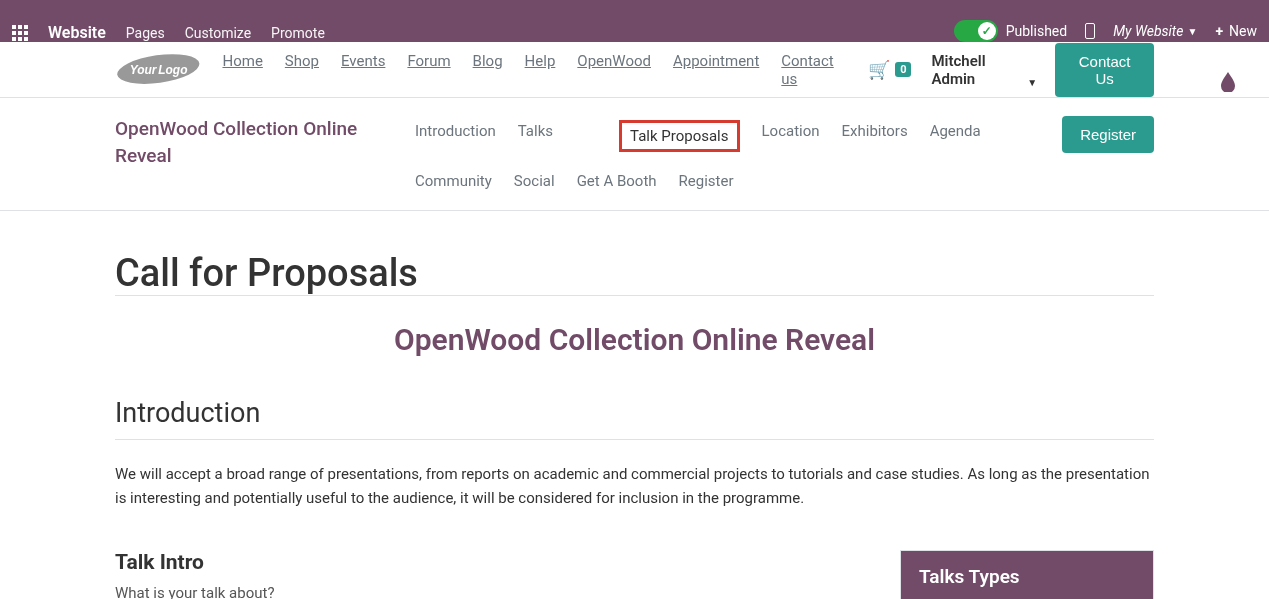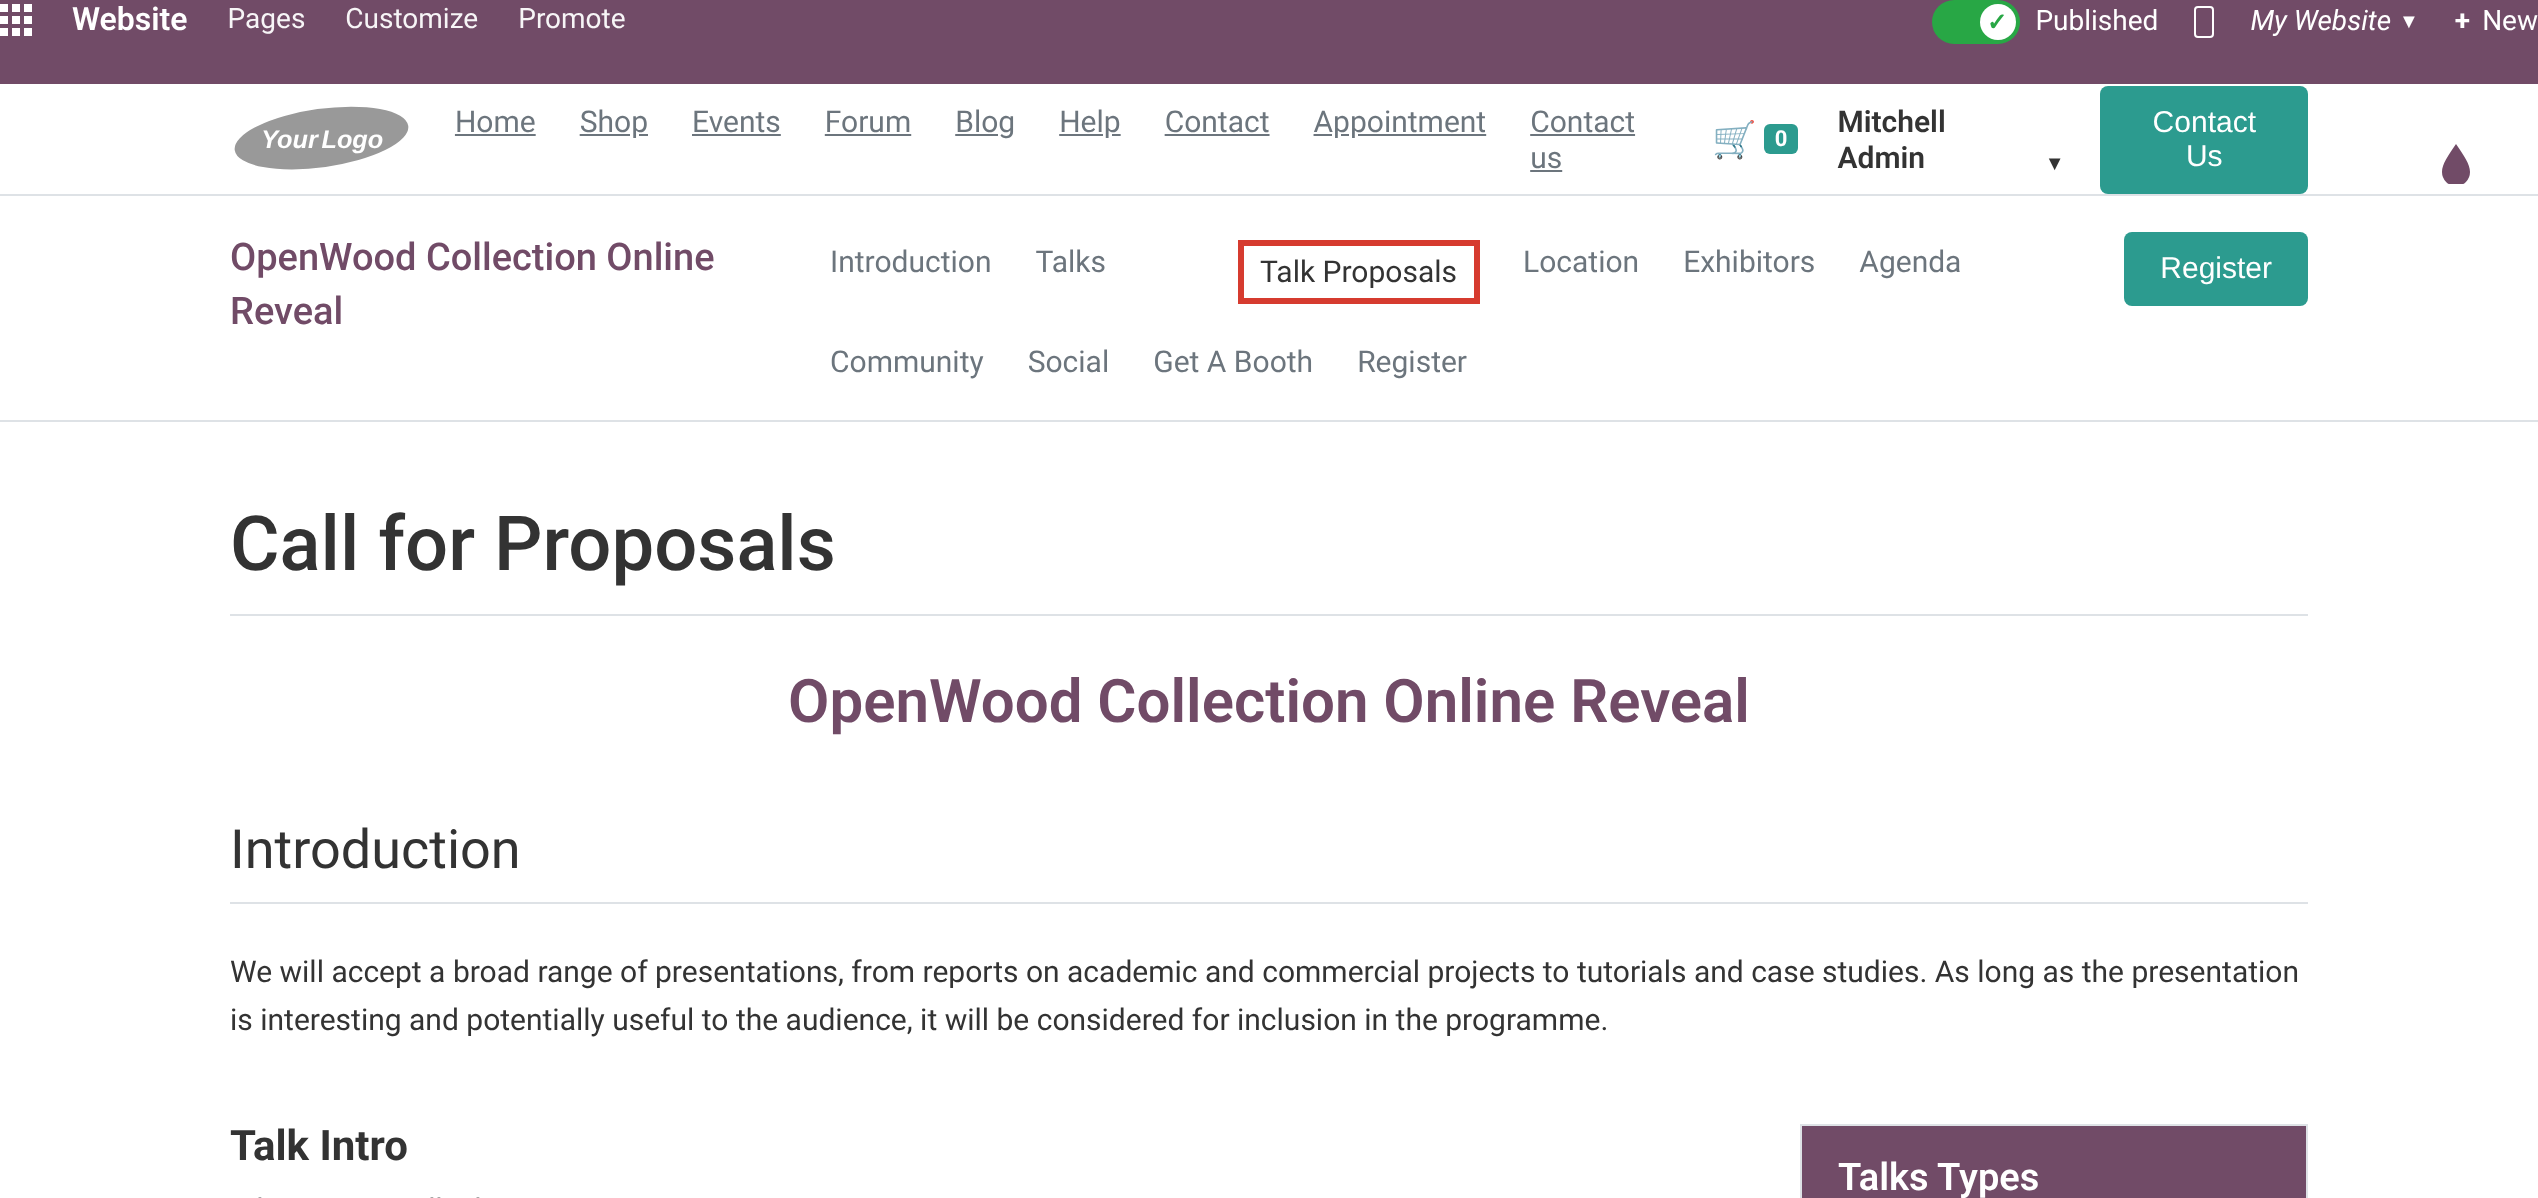--- a/index.html
+++ b/index.html
@@ -1,19 +1,19 @@
 <!DOCTYPE html>
 <html><head>
   <meta charset="utf-8">
   <style>
     * { margin: 0; padding: 0; box-sizing: border-box; }
     body { font-family: -apple-system, BlinkMacSystemFont, "Segoe UI", Roboto, sans-serif; background: #fff; color: #333; width: 1269px; }
     
     
-    .topbar { background: #714B67; height: 42px; display: flex; align-items: flex-start; padding: 0 0; color: #fff; font-size: 14px; }
+    .topbar { background: #714B67; height: 42px; display: flex; align-items: flex-end; padding: 0 12px; color: #fff; font-size: 14px; }
     .topbar-left { display: flex; align-items: center; gap: 20px; }
     .apps-icon { display: grid; grid-template-columns: repeat(3, 4px); grid-template-rows: repeat(3, 4px); gap: 2px; cursor: pointer; }
     .apps-icon span { background: #fff; width: 4px; height: 4px; }
     .app-name { font-weight: 600; font-size: 16px; }
     .topbar-link { color: #fff; cursor: pointer; opacity: 0.95; }
     .topbar-right { margin-left: auto; display: flex; align-items: center; gap: 18px; }
     .publish-toggle { display: flex; align-items: center; gap: 8px; }
     .toggle-switch { width: 44px; height: 22px; background: #28a745; border-radius: 11px; position: relative; cursor: pointer; }
     .toggle-knob { width: 18px; height: 18px; background: #fff; border-radius: 50%; position: absolute; top: 2px; right: 2px; display: flex; align-items: center; justify-content: center; }
     .check-icon { color: #28a745; font-size: 12px; font-weight: bold; }
@@ -41,21 +41,21 @@
     
     .event-nav { border-bottom: 1px solid #dee2e6; padding: 18px 115px; display: flex; align-items: flex-start; gap: 40px; }
     .event-title { color: #714B67; font-size: 19px; font-weight: 500; max-width: 260px; line-height: 1.4; cursor: pointer; }
     .event-tabs { display: flex; flex-wrap: wrap; gap: 18px 22px; flex: 1; padding-top: 4px; }
     .event-tab { color: #6c757d; font-size: 15px; cursor: pointer; padding: 2px 0; }
     .event-tab.active { border: 3px solid #d63b2f; padding: 4px 8px; color: #333; margin-left: 44px; }
     .register-btn { background: #2c9b8f; color: #fff; padding: 10px 18px; border-radius: 4px; font-size: 15px; cursor: pointer; border: none; align-self: flex-start; }
     
     
     .content { padding: 40px 115px; max-width: 1269px; }
-    .page-title { font-size: 38px; font-weight: 500; color: #333; border-bottom: 1px solid #dee2e6; padding-bottom: 12px; margin-bottom: 26px; }
+    .page-title { font-size: 38px; font-weight: 500; color: #333; border-bottom: 1px solid #dee2e6; margin-bottom: 26px; }
     .event-subtitle { font-size: 30px; font-weight: 600; color: #714B67; text-align: center; margin-bottom: 40px; }
     .section-title { font-size: 27px; font-weight: 400; color: #333; border-bottom: 1px solid #dee2e6; padding-bottom: 10px; margin-bottom: 22px; }
     .section-text { font-size: 15px; color: #333; line-height: 1.6; margin-bottom: 40px; }
     .two-col { display: flex; gap: 30px; }
     .left-col { flex: 1; }
     .sub-title { font-size: 21px; font-weight: 700; color: #333; margin-bottom: 10px; }
     .sub-text { font-size: 15px; color: #555; }
     .sidebar-box { width: 254px; border: 1px solid #dee2e6; }
     .sidebar-header { background: #714B67; color: #fff; font-size: 19px; font-weight: 600; padding: 14px 18px; }
   </style>
@@ -109,21 +109,21 @@
       <text x="47" y="22" font-family="sans-serif" font-size="13" font-weight="bold" font-style="italic" fill="#fff">Logo</text>
     </svg>
   </div>
   <div class="nav-links">
     <div class="nav-link">Home</div>
     <div class="nav-link">Shop</div>
     <div class="nav-link">Events</div>
     <div class="nav-link">Forum</div>
     <div class="nav-link">Blog</div>
     <div class="nav-link">Help</div>
-    <div class="nav-link">Contact</div>
+    <div class="nav-link">OpenWood</div>
     <div class="nav-link">Appointment</div>
     <div class="nav-link">Contact us</div>
   </div>
   <div class="cart">
     <span class="cart-icon">🛒</span>
     <span class="cart-badge">0</span>
   </div>
   <div class="nav-right">
     <div class="user-menu">
       <span>Mitchell Admin</span>

